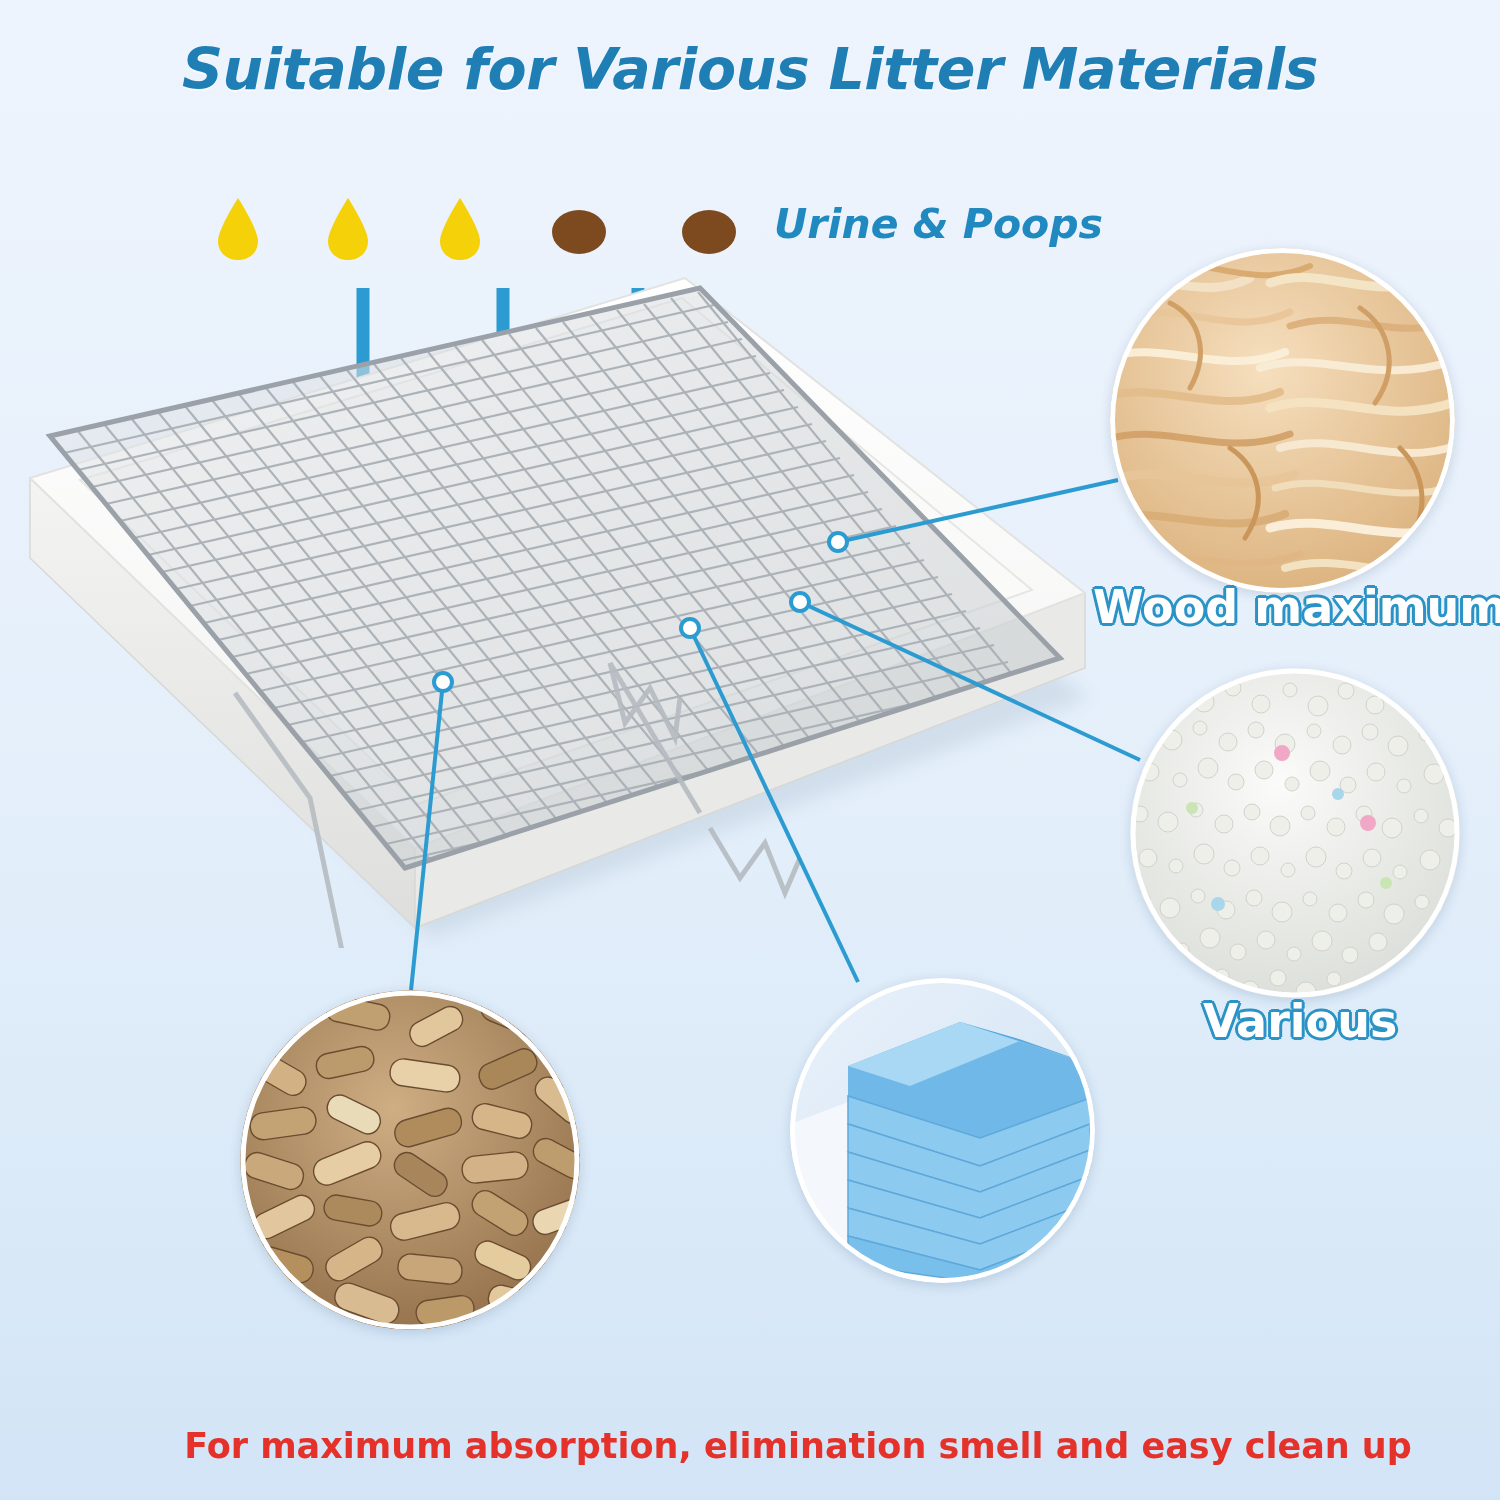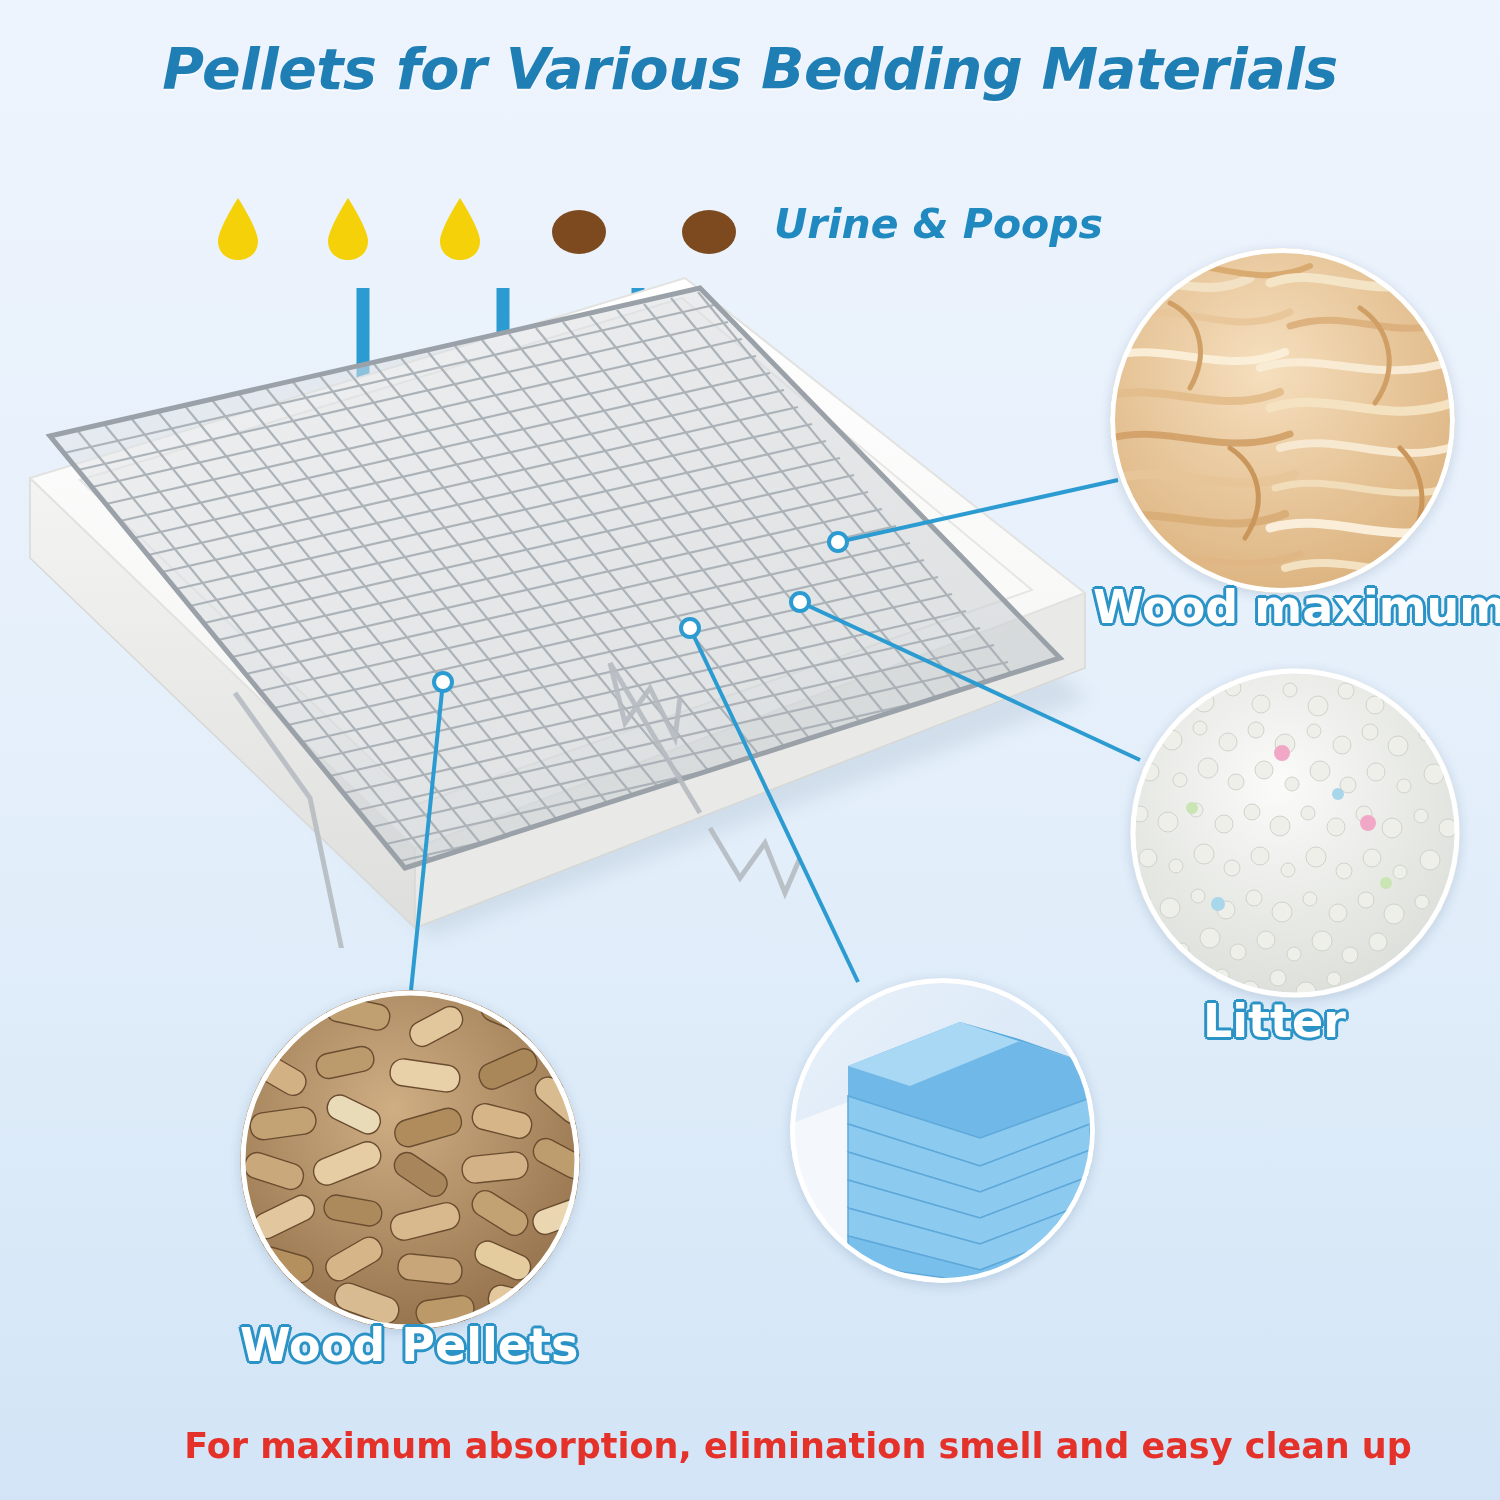--- a/index.html
+++ b/index.html
@@ -123,21 +123,21 @@
     font-size: 35px;
     color: #e4322b;
     padding-left: 48px;
   }
 </style>
 </head>
 <body>
 
 <div id="page">
 
-  <div class="headline">Pellets for Various Bedding Materials</div>
+  <div class="headline">Suitable for Various Litter Materials</div>
 
   <div class="legend">
 
     <div class="drop" style="left:0px;">
       <svg width="48" height="66" viewBox="0 0 48 66">
         <path d="M24 2 C24 2 44 33 44 45 C44 57 35 64 24 64 C13 64 4 57 4 45 C4 33 24 2 24 2 Z" fill="#f5d10a"></path>
       </svg>
     </div>
     <div class="drop" style="left:110px;">
       <svg width="48" height="66" viewBox="0 0 48 66">
@@ -457,21 +457,21 @@
           </g>
           <g fill="#c9e5b4">
             <circle cx="256" cy="215" r="6"></circle>
               <circle cx="62" cy="140" r="6"></circle>
           </g>
         </g>
       </g>
       <circle cx="165" cy="165" r="162" fill="none" stroke="#ffffff" stroke-width="5"></circle>
     </svg>
   </div>
-  <div class="bubble-label" style="left:1203px; top:994px;">Litter</div>
+  <div class="bubble-label" style="left:1203px; top:994px;">Various</div>
 
   <div class="bubble" style="left:240px; top:990px; width:340px; height:340px;">
     <svg width="340" height="340" viewBox="0 0 340 340">
       <defs>
         <radialGradient id="pelBg" cx="45%" cy="35%" r="75%">
           <stop offset="0%" stop-color="#cfae84"></stop>
           <stop offset="100%" stop-color="#8e6b45"></stop>
         </radialGradient>
         <clipPath id="pelClip">
             <circle cx="170" cy="170" r="170"></circle>
@@ -571,21 +571,20 @@
               <rect x="176" y="308" width="58" height="25" rx="12" transform="rotate(-8 205 320)"></rect>
             </g>
           <g fill="#e3c89d">
               <rect x="248" y="300" width="64" height="26" rx="12" transform="rotate(14 280 313)"></rect>
             </g>
         </g>
       </g>
       <circle cx="170" cy="170" r="167" fill="none" stroke="#ffffff" stroke-width="5"></circle>
     </svg>
   </div>
-  <div class="bubble-label" style="left:240px; top:1318px;">Wood Pellets</div>
 
   <div class="bubble" style="left:790px; top:978px; width:305px; height:305px;">
     <svg width="305" height="305" viewBox="0 0 305 305">
       <defs>
         <clipPath id="padClip">
             <circle cx="152.5" cy="152.5" r="152.5"></circle>
           </clipPath>
         <linearGradient id="padBg" x1="0" y1="0" x2="1" y2="1">
           <stop offset="0%" stop-color="#e9f2fb"></stop>
           <stop offset="100%" stop-color="#cfe0f2"></stop>

